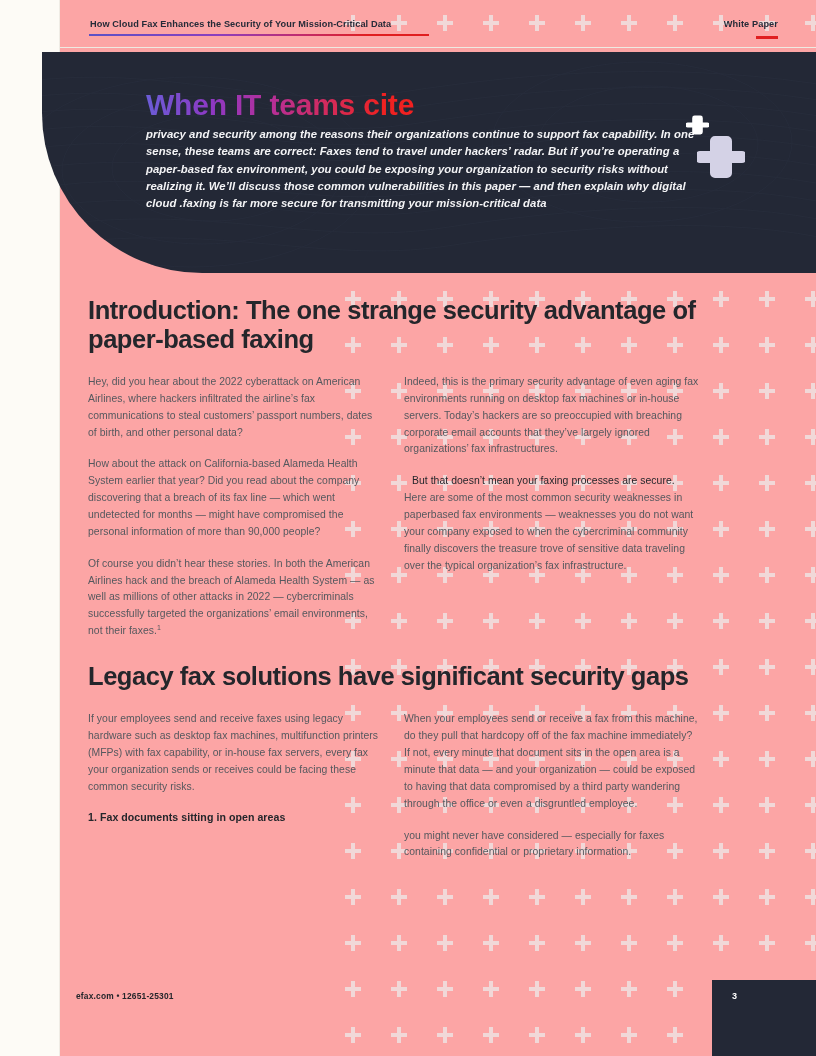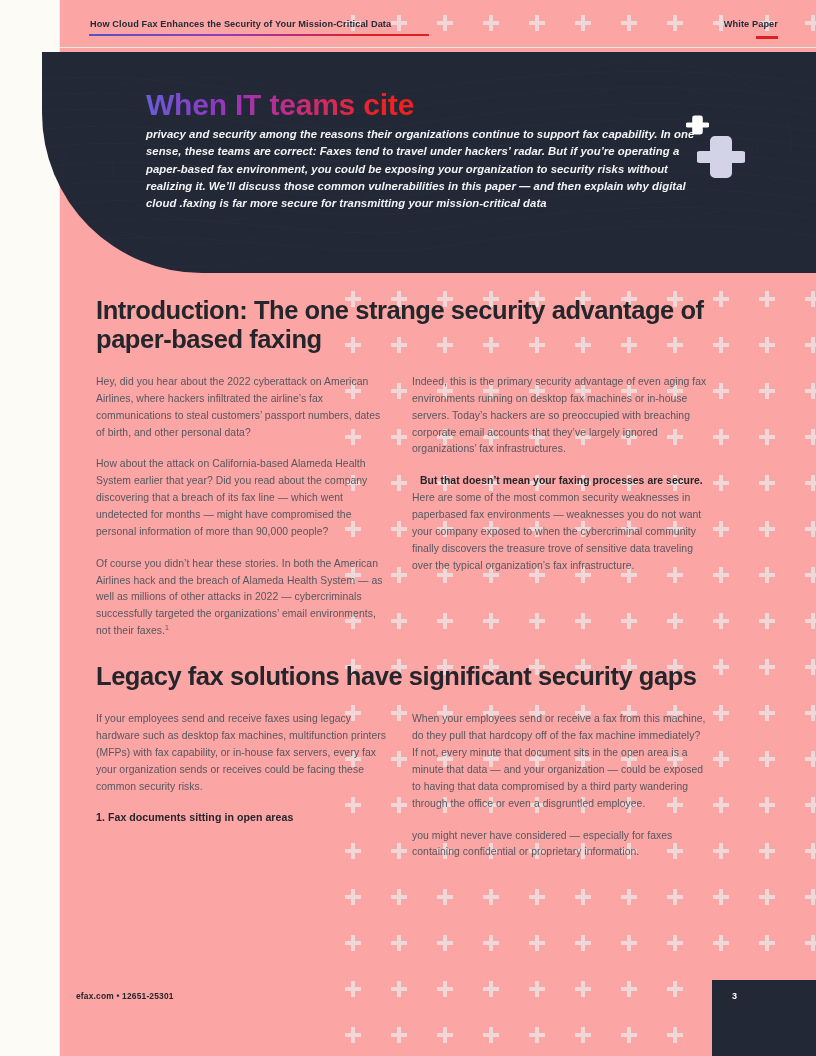--- a/index.html
+++ b/index.html
@@ -140,21 +140,21 @@
   .plus {
     position: absolute;
     z-index: 3;
   }
   .plus-small { left: 644px; top: 62px; }
   .plus-large { left: 655px; top: 81px; }
 
   
   .content {
     position: absolute;
-    left: 96px; top: 296px;
+    left: 88px; top: 296px;
     width: 624px;
     z-index: 8;
   }
   h2.section-title {
     font-family: "Liberation Sans", sans-serif;
     font-size: 25.5px;
     font-weight: 700;
     line-height: 1.12;
     letter-spacing: -.45px;
     color: #24262b;
@@ -171,21 +171,21 @@
   .col p {
     font-size: 10.4px;
     line-height: 1.62;
     color: #55585e;
     margin: 0 0 15px 0;
     letter-spacing: .05px;
   }
   .col p:last-child { margin-bottom: 0; }
   .col p b, .col p strong {
     color: #24262b;
-    font-weight: 700;
+    font-weight: 400;
     padding-left: 8px;
   }
   .sub-head {
     font-size: 10.6px;
     font-weight: 700;
     color: #24262b;
     margin: 0 0 15px 0;
     letter-spacing: .05px;
   }
   sup {

